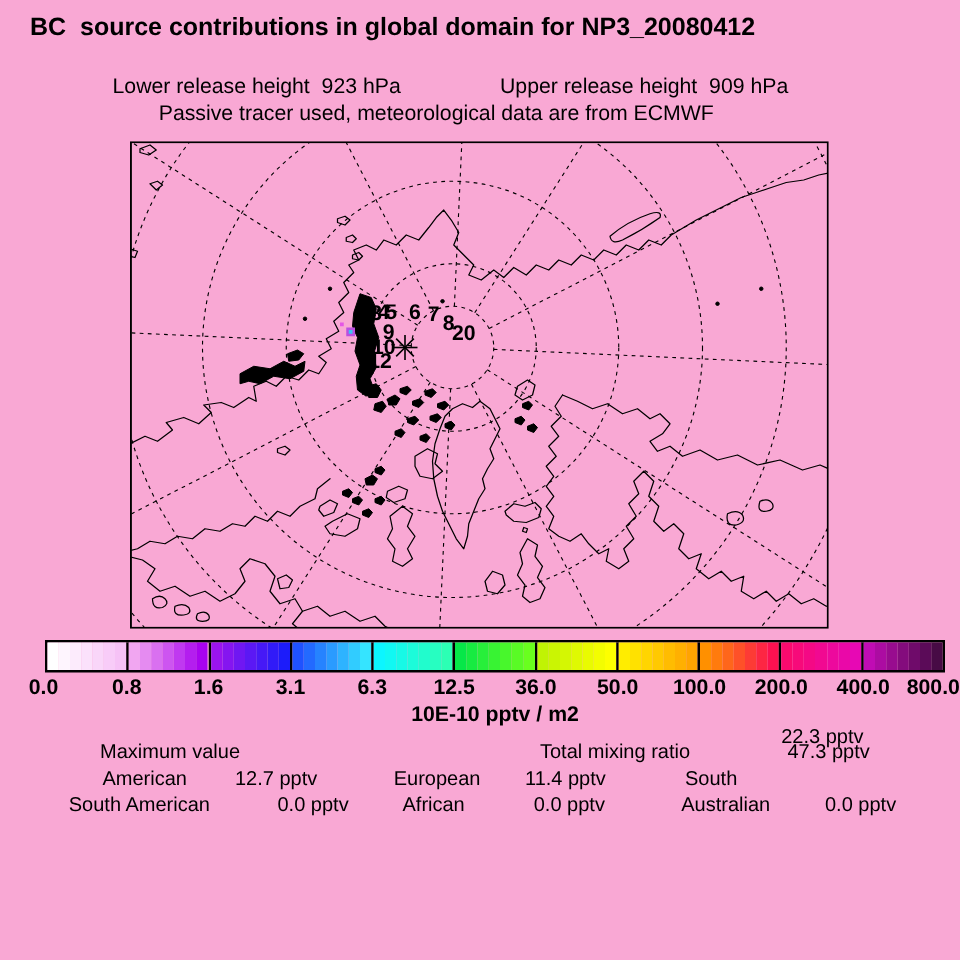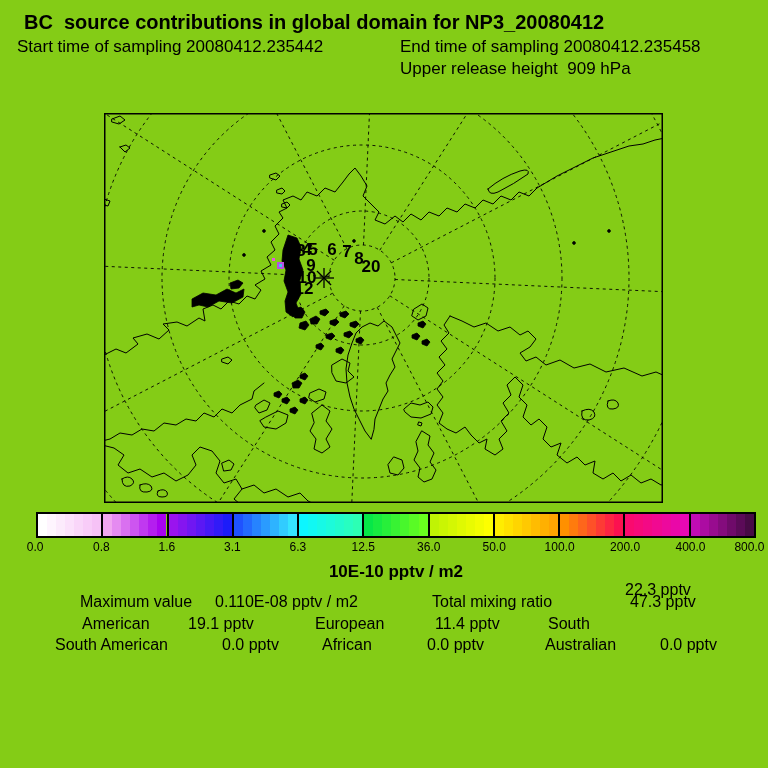--- a/index.html
+++ b/index.html
@@ -1,41 +1,41 @@
 <!DOCTYPE html>
 <html><head>
 <meta charset="utf-8">
 <style>
   html,body{margin:0;padding:0;background:#fff;}
-  .page{position:relative;width:768px;height:768px;background:#84cc16;
+  .page{position:relative;width:768px;height:768px;background:#f9a8d4;
         font-family:"Liberation Sans",sans-serif;color:#000;overflow:hidden;}
   .t{position:absolute;white-space:pre;}
   .title{font-weight:bold;font-size:20px;}
   .sub{font-size:17px;}
   .stat{font-size:16px;}
   #map-svg{position:absolute;left:104px;top:113px;}
   #colorbar{position:absolute;left:36px;top:512px;width:720px;height:26px;
             box-sizing:border-box;border:2px solid #000;display:flex;}
   .cb-bin{flex:1;display:flex;border-left:2px solid #000;}
   .cb-bin:first-child{border-left:none;}
   .cb-cell{flex:1;}
   #cb-ticks{position:absolute;left:36px;top:540px;width:720px;height:20px;}
-  .cb-tick{position:absolute;top:0;font-weight:normal;font-size:12px;white-space:pre;}
+  .cb-tick{position:absolute;top:0;font-weight:bold;font-size:17px;white-space:pre;}
   .cb-unit{position:absolute;left:36px;top:562px;width:720px;text-align:center;
            font-weight:bold;font-size:17px;}
 </style>
 </head>
 <body>
 
 <div class="page">
 
   <div class="t title" style="left:24px;top:11px">BC  source contributions in global domain for NP3_20080412</div>
-  <div class="t sub" style="left:17px;top:37px">Start time of sampling 20080412.235442</div>
-  <div class="t sub" style="left:400px;top:37px">End time of sampling 20080412.235458</div>
+  <div class="t sub" style="left:90px;top:59px">Lower release height  923 hPa</div>
   <div class="t sub" style="left:400px;top:59px">Upper release height  909 hPa</div>
+  <div class="t sub" style="left:127px;top:81px">Passive tracer used, meteorological data are from ECMWF</div>
 
   <svg id="map-svg" width="559" height="390" viewBox="0 0 559 390">
     <defs>
       <clipPath id="mapclip">
           <rect x="1" y="1" width="557" height="388"></rect>
         </clipPath>
     </defs>
 
     <g id="graticule" clip-path="url(#mapclip)" stroke="#000" stroke-width="0.9" fill="none" stroke-dasharray="3 3.5">
         <circle cx="258" cy="165" r="33"></circle>
@@ -255,28 +255,27 @@
       <span class="cb-tick" style="left: 392.727px; transform: translateX(-50%);">36.0</span>
       <span class="cb-tick" style="left: 458.182px; transform: translateX(-50%);">50.0</span>
       <span class="cb-tick" style="left: 523.636px; transform: translateX(-50%);">100.0</span>
       <span class="cb-tick" style="left: 589.091px; transform: translateX(-50%);">200.0</span>
       <span class="cb-tick" style="left: 654.545px; transform: translateX(-50%);">400.0</span>
       <span class="cb-tick" style="left: 720px; transform: translateX(-72%);">800.0</span>
     </div>
   <div class="cb-unit">10E-10 pptv / m2</div>
 
   <div class="t stat" style="left:80px;top:593px">Maximum value</div>
-  <div class="t stat" style="left:215px;top:593px">0.110E-08 pptv / m2</div>
   <div class="t stat" style="left:432px;top:593px">Total mixing ratio</div>
   <div class="t stat" style="left:630px;top:593px">47.3 pptv</div>
 
   <div class="t stat" style="left:82px;top:615px">American</div>
-  <div class="t stat" style="left:188px;top:615px">19.1 pptv</div>
+  <div class="t stat" style="left:188px;top:615px">12.7 pptv</div>
   <div class="t stat" style="left:315px;top:615px">European</div>
-  <div class="t stat" style="left:435px;top:615px">11.4 pptv</div>
+  <div class="t stat" style="left:420px;top:615px">11.4 pptv</div>
   <div class="t stat" style="left:548px;top:615px">South</div>
   <div class="t stat" style="left:625px;top:581px">22.3 pptv</div>
 
   <div class="t stat" style="left:55px;top:636px">South American</div>
   <div class="t stat" style="left:222px;top:636px">0.0 pptv</div>
   <div class="t stat" style="left:322px;top:636px">African</div>
   <div class="t stat" style="left:427px;top:636px">0.0 pptv</div>
   <div class="t stat" style="left:545px;top:636px">Australian</div>
   <div class="t stat" style="left:660px;top:636px">0.0 pptv</div>
 </div>

